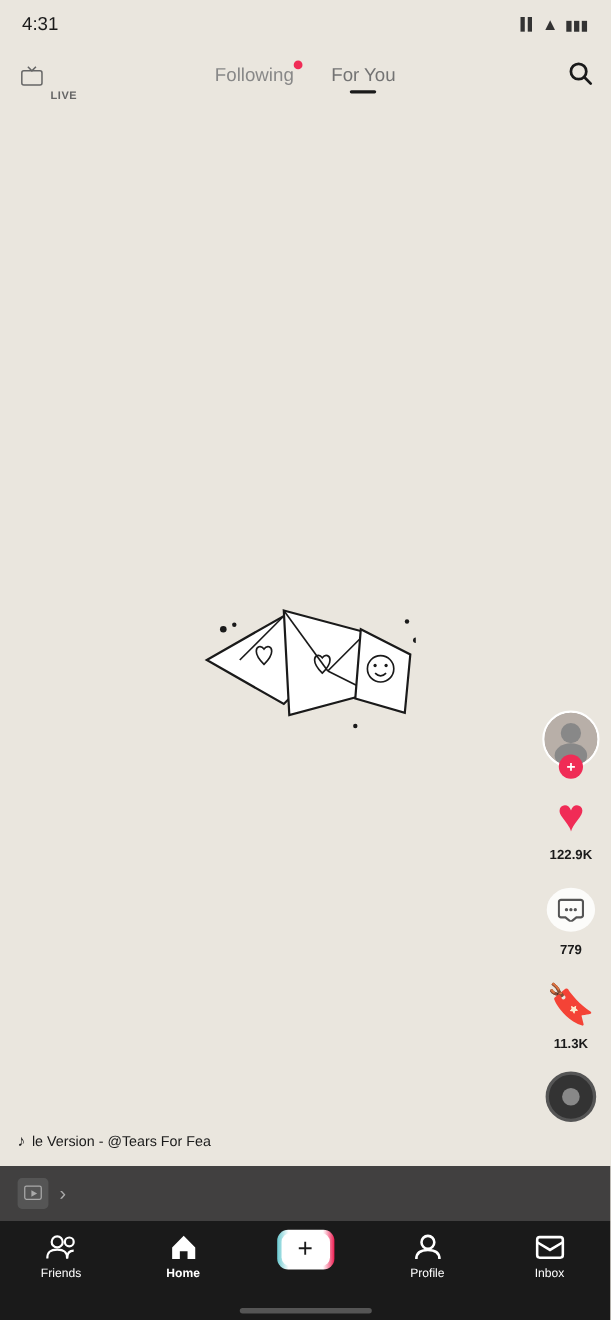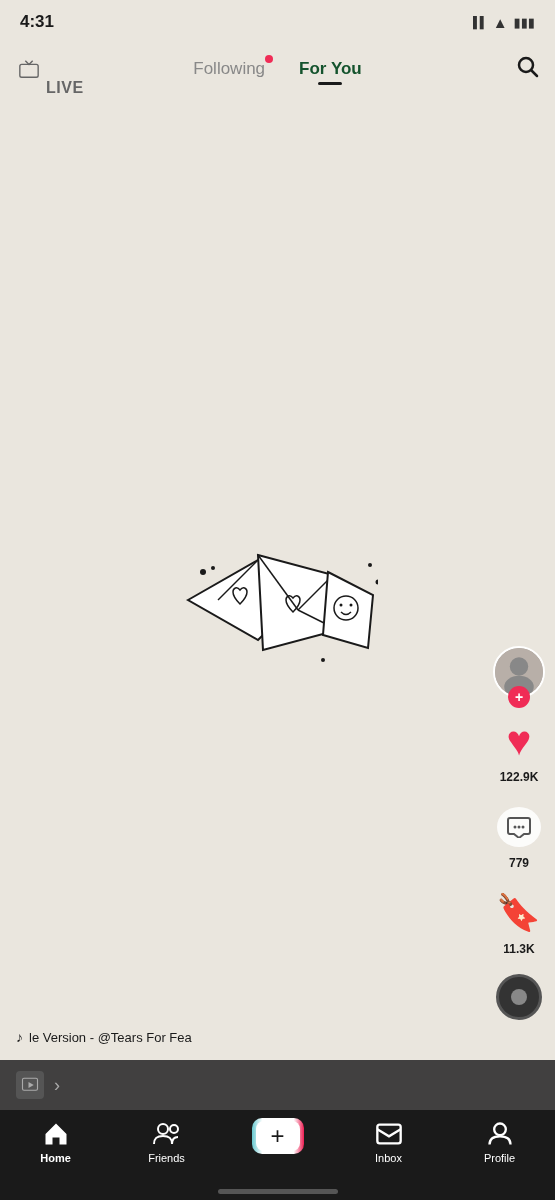--- a/index.html
+++ b/index.html
@@ -19,21 +19,21 @@
       top: 0; left: 0; right: 0;
       height: 44px;
       display: flex;
       align-items: center;
       justify-content: space-between;
       padding: 0 20px;
       z-index: 100;
     }
     .status-time {
       font-size: 17px;
-      font-weight: 700;
+      font-weight: 400;
       color: #1a1a1a;
     }
     .status-icons {
       display: flex;
       align-items: center;
       gap: 6px;
     }
 
     
     .top-nav {
@@ -64,22 +64,22 @@
       align-items: center;
       gap: 34px;
     }
     .nav-tab {
       font-size: 17px;
       font-weight: 500;
       color: #888;
       position: relative;
     }
     .nav-tab.active {
-      color: #14532d;
-      font-weight: 700;
+      color: #737373;
+      font-weight: 400;
     }
     .nav-tab.active::after {
       content: '';
       position: absolute;
       bottom: -6px;
       left: 50%;
       transform: translateX(-50%);
       width: 24px;
       height: 3px;
       background: #1a1a1a;
@@ -386,21 +386,21 @@
     <span style="font-size:13px; color:#333;">▮▮▮</span>
   </div>
 </div>
 
 <div class="top-nav">
   <div class="live-btn">
     <svg class="live-tv-icon" viewBox="0 0 24 24" fill="none" stroke="#666" stroke-width="1.5">
       <rect x="2" y="7" width="20" height="14" rx="2" ry="2"></rect>
       <path d="M16 3L12 7 8 3"></path>
     </svg>
-    <span style="font-size:16px; color:#666; font-weight:600; letter-spacing:0.5px;margin-top:37px;">LIVE</span>
+    <span style="font-size:10px; color:#666; font-weight:600; letter-spacing:0.5px;margin-top:37px;">LIVE</span>
   </div>
 
   <div class="nav-tabs">
     <div class="nav-tab" style="position:relative;">
       <span>Following</span>
       <span class="notification-dot"></span>
     </div>
     <div class="nav-tab active">
       <span>For You</span>
     </div>
@@ -512,52 +512,52 @@
       <rect x="2" y="3" width="20" height="16" rx="2" fill="none" stroke="#aaa" stroke-width="1.5"></rect>
       <polygon points="10,8 10,16 17,12" fill="#aaa"></polygon>
     </svg>
   </div>
   <span class="playlist-chevron">›</span>
 </div>
 
 <div class="bottom-nav">
 
   <div class="nav-item">
-    <svg width="28" height="28" viewBox="0 0 24 24" fill="white">
-      <path d="M3,12 L12,3 L21,12 L21,21 L15,21 L15,15 L9,15 L9,21 L3,21 Z"></path>
-    </svg>
-    <span class="nav-item-label active">Home</span>
-  </div>
-
-  <div class="nav-item">
     <svg width="30" height="28" viewBox="0 0 30 28" fill="none" stroke="white" stroke-width="2">
       <circle cx="11" cy="9" r="5"></circle>
       <path d="M2,24 C2,18 5,16 11,16 C17,16 20,18 20,24"></path>
       <circle cx="22" cy="9" r="4"></circle>
       <path d="M20,24 C20,19 22,17 26,17"></path>
     </svg>
     <span class="nav-item-label">Friends</span>
   </div>
 
+  <div class="nav-item">
+    <svg width="28" height="28" viewBox="0 0 24 24" fill="white">
+      <path d="M3,12 L12,3 L21,12 L21,21 L15,21 L15,15 L9,15 L9,21 L3,21 Z"></path>
+    </svg>
+    <span class="nav-item-label active">Home</span>
+  </div>
+
   <div class="nav-item" style="margin-top:-2px;">
     <div class="plus-btn">
       <div class="plus-btn-inner">+</div>
     </div>
+  </div>
+
+  <div class="nav-item">
+    <svg width="28" height="28" viewBox="0 0 24 24" fill="none" stroke="white" stroke-width="2">
+      <circle cx="12" cy="8" r="5"></circle>
+      <path d="M3,21 C3,16 6,14 12,14 C18,14 21,16 21,21"></path>
+    </svg>
+    <span class="nav-item-label">Profile</span>
   </div>
 
   <div class="nav-item">
     <svg width="28" height="28" viewBox="0 0 24 24" fill="none" stroke="white" stroke-width="2">
       <rect x="2" y="4" width="20" height="16" rx="2"></rect>
       <path d="M2,8 L12,14 L22,8"></path>
     </svg>
     <span class="nav-item-label">Inbox</span>
   </div>
-
-  <div class="nav-item">
-    <svg width="28" height="28" viewBox="0 0 24 24" fill="none" stroke="white" stroke-width="2">
-      <circle cx="12" cy="8" r="5"></circle>
-      <path d="M3,21 C3,16 6,14 12,14 C18,14 21,16 21,21"></path>
-    </svg>
-    <span class="nav-item-label">Profile</span>
-  </div>
 </div>
 
 <div class="home-indicator"></div>
 
 </body></html>

